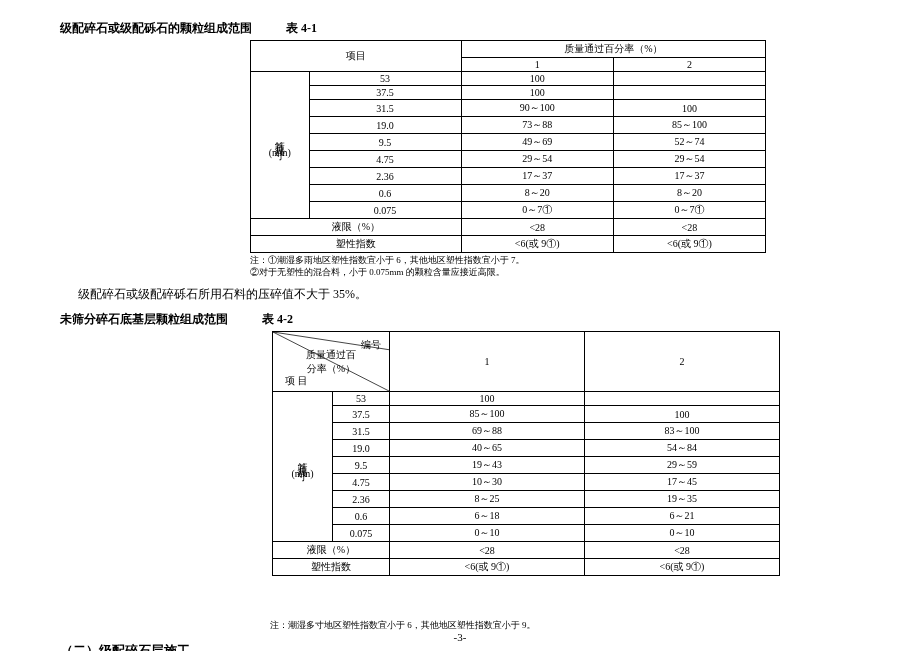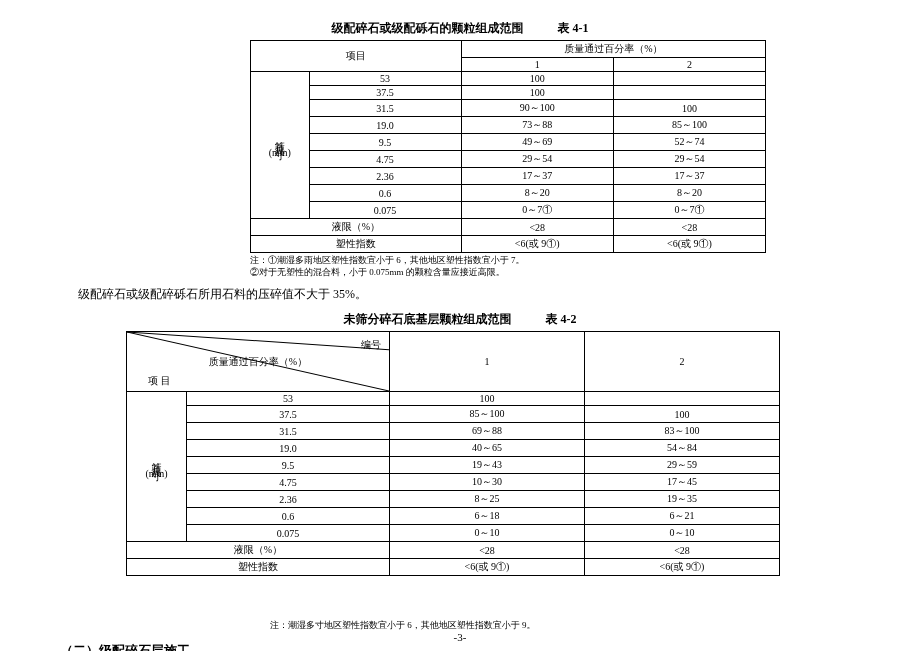--- a/index.html
+++ b/index.html
@@ -7,21 +7,20 @@
       font-family: SimSun, "宋体", serif;
       font-size: 11px;
       background: #fff;
       color: #000;
       width: 920px;
       height: 651px;
       padding: 20px 60px;
       position: relative;
     }
     .table-title {
-      text-align: center;
       font-weight: bold;
       font-size: 12px;
       margin-bottom: 3px;
     }
     .table-title .gap { display: inline-block; width: 28px; }
     table {
       border-collapse: collapse;
       margin: 0 auto;
       font-size: 10px;
     }
@@ -29,36 +28,36 @@
       border: 1px solid #000;
       padding: 1px 4px;
       text-align: center;
       vertical-align: middle;
       font-weight: normal;
     }
     .table1 { width: 516px; margin-left: 190px; }
     .table1 .col-label { width: 150px; }
     .table1 .col-size { width: 130px; }
     .table1 .col-v { width: 130px; }
-    .table2 { width: 654px; margin-left: auto; margin-right: 80px; }
+    .table2 { width: 508px; margin-left: auto; margin-right: 80px; }
     .table2 .hdr-cell { height: 60px; position: relative; }
     .table2 .diag {
       position: absolute;
       top: 0; left: 0; width: 100%; height: 100%;
       pointer-events: none;
     }
     .table2 .hdr-right {
       position: absolute; top: 6px; right: 8px;
     }
     .table2 .hdr-mid {
       position: absolute; top: 50%; left: 50%;
       transform: translate(-50%, -50%);
     }
     .table2 .hdr-bottom {
-      position: absolute; bottom: 3px; left: 21px;
+      position: absolute; bottom: 3px; left: 12px;
     }
     .note {
       font-size: 9px;
       margin-top: 2px;
       line-height: 1.3;
       margin-left: 190px;
     }
     .note2 { margin-left: 210px; margin-top: 44px; }
     .body-text {
       font-size: 12px;

